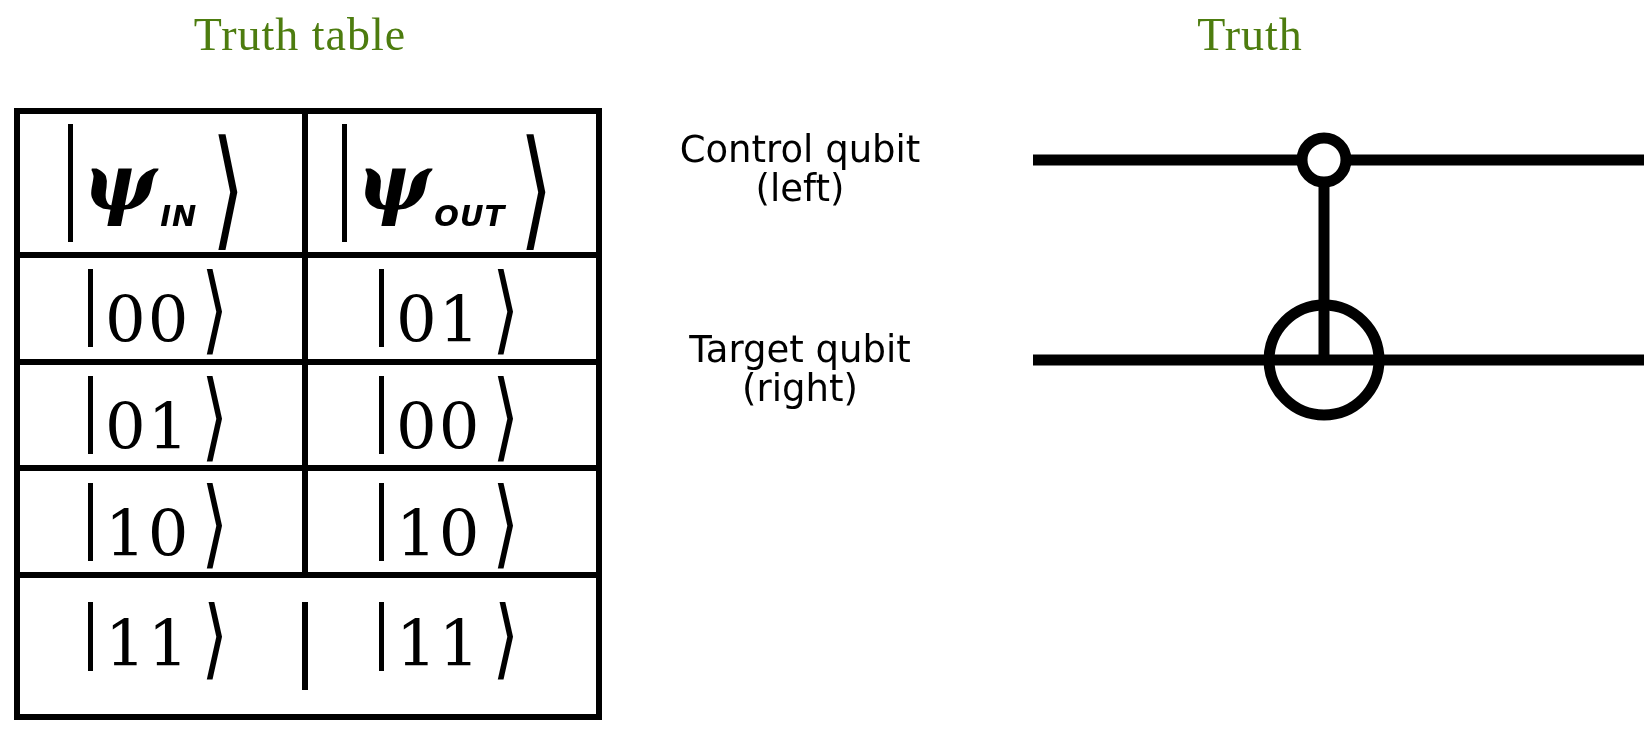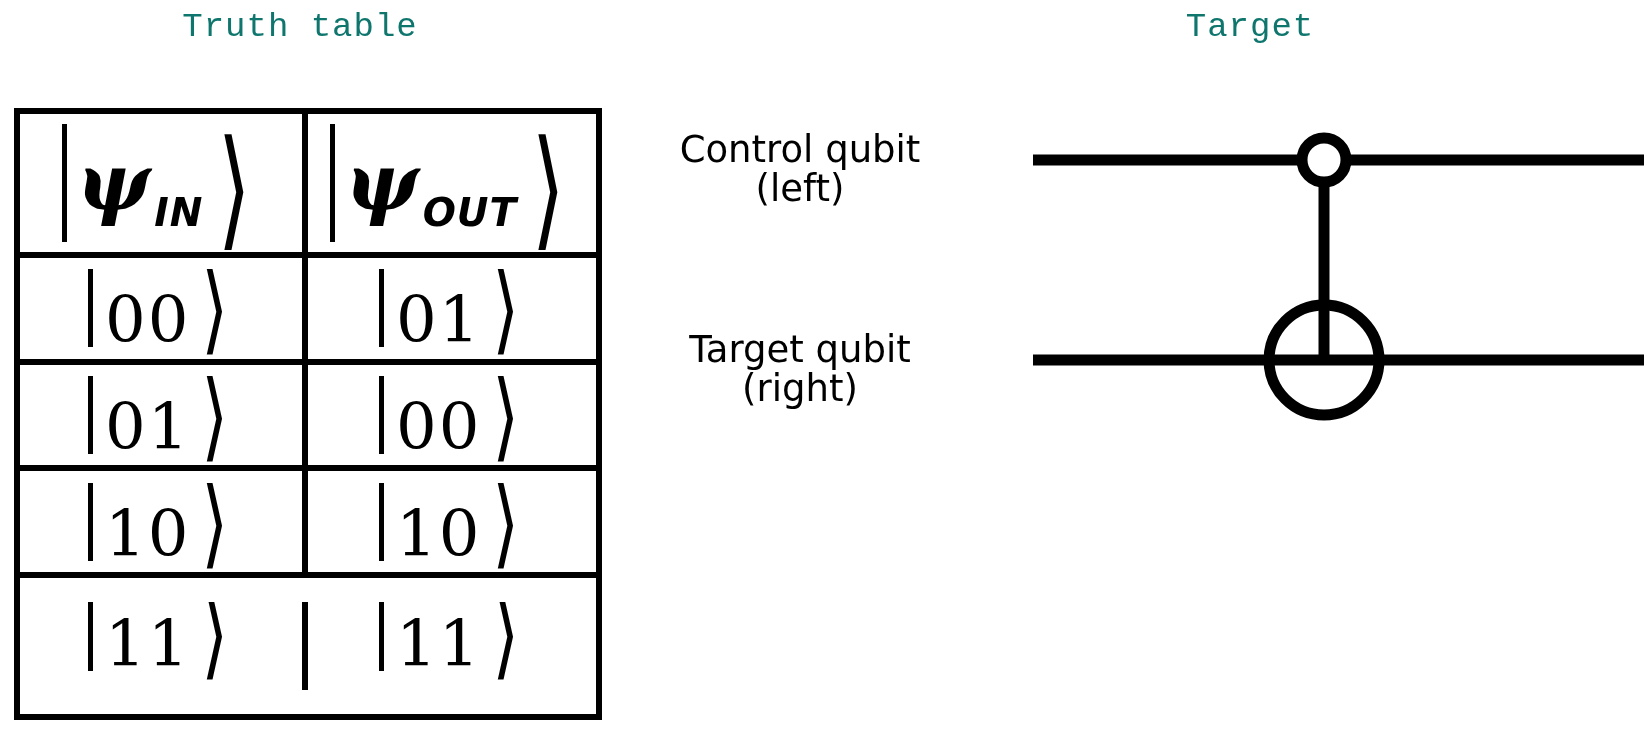--- a/index.html
+++ b/index.html
@@ -12,25 +12,25 @@
     height: 744px;
     position: relative;
     overflow: hidden;
     font-family: "DejaVu Sans", sans-serif;
     color: #000000;
   }
 
   
   .title {
     position: absolute;
-    font-family: Liberation Mono, monospace;
-    font-size: 34px;
+    font-family: Liberation Serif, serif;
+    font-size: 46px;
     font-weight: 400;
     letter-spacing: 1px;
-    color: #0f766e;
+    color: #4d7c0f;
     white-space: nowrap;
   }
   #truth-title {
     left: 0;
     top: 8px;
     width: 600px;
     text-align: center;
   }
   #symbol-title {
     left: 1040px;
@@ -110,21 +110,21 @@
     font-family: "DejaVu Serif", serif;
     font-style: italic;
     font-size: 78px;
     line-height: 1;
     font-weight: 700;
   }
   .sub {
     font-family: "DejaVu Sans", sans-serif;
     font-style: italic;
     font-weight: 700;
-    font-size: 39px;
+    font-size: 29px;
     margin-left: 4px;
     position: relative;
     top: 16px;
     letter-spacing: 1px;
   }
   .header .bar { height: 118px; margin-right: 10px; }
   .header .angle { font-size: 130px; line-height: 0.72; transform: translateY(6px) scaleX(0.66); }
 
   
   #circuit {
@@ -145,21 +145,21 @@
   }
   #control-label { left: 20px; top: 40px; width: 320px; }
   #target-label  { left: 20px; top: 240px; width: 320px; }
   #circuit svg { position: absolute; left: 0; top: 0; }
 </style>
 </head>
 <body>
 
 <div class="title" id="truth-title">Truth table</div>
 
-<div class="title" id="symbol-title">Target</div>
+<div class="title" id="symbol-title">Truth</div>
 
 <div id="truth-table">
 
   <div class="trow header">
     <div class="tcell">
       <span class="ket">
         <span class="bar"></span>
         <span class="psi-wrap">
           <span class="psi">ψ</span>
           <span class="sub">IN</span>

